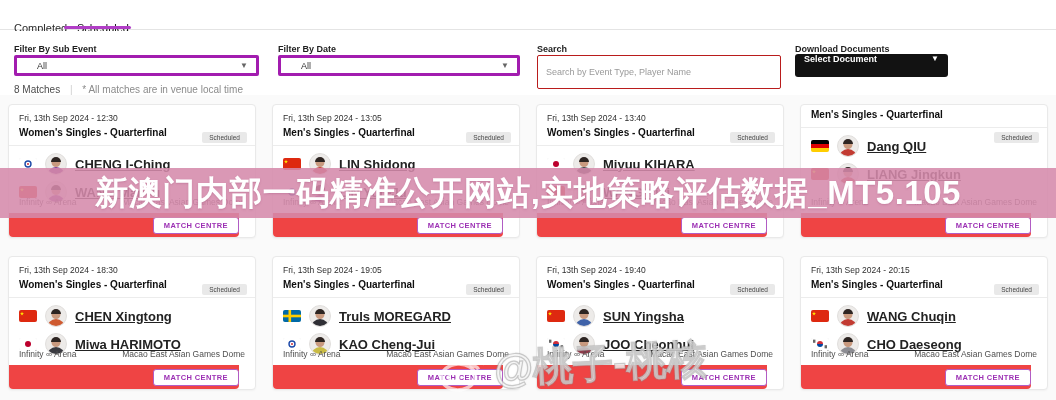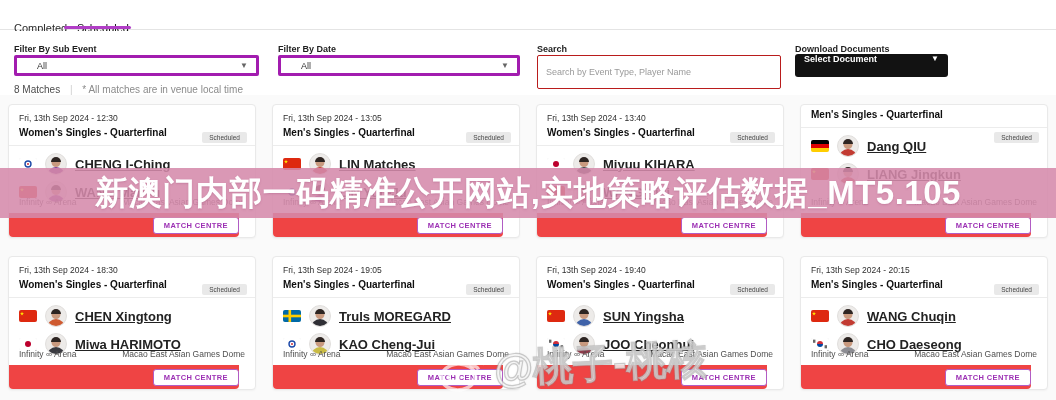--- a/index.html
+++ b/index.html
@@ -176,21 +176,21 @@
               <svg viewBox="0 0 18 12">
                 <rect width="18" height="12" fill="#de2910"></rect>
                 <polygon points="3,1.5 3.5,3 5,3 3.8,3.9 4.2,5.4 3,4.5 1.8,5.4 2.2,3.9 1,3 2.5,3" fill="#ffde00"></polygon>
               </svg>
             </span>
           <span class="avatar" style="--shirt: #c23b32;">
               <span class="head"></span>
               <span class="hair"></span>
               <span class="body"></span>
             </span>
-          <span class="player-name">LIN Matches</span>
+          <span class="player-name">LIN Shidong</span>
         </div>
         <div class="player-row">
           <span class="flag">
               <svg viewBox="0 0 18 12">
                 <rect width="18" height="12" fill="#fff"></rect>
                 <circle cx="9" cy="6" r="3" fill="none" stroke="#1c49a8" stroke-width="1.4"></circle>
                 <circle cx="9" cy="6" r="1" fill="#cd2e3a"></circle>
               </svg>
             </span>
           <span class="avatar" style="--shirt: #7e3a96;">

